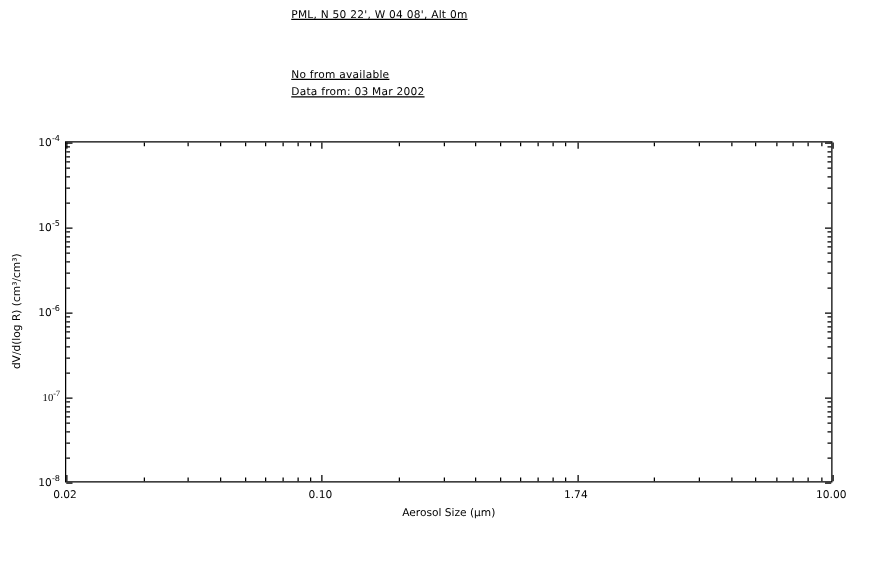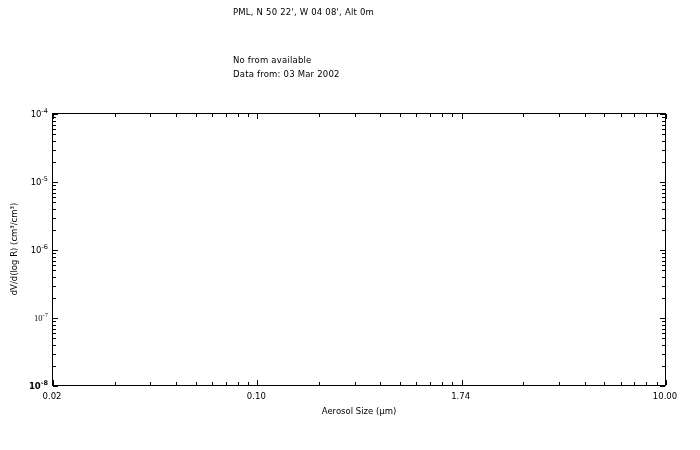--- a/index.html
+++ b/index.html
@@ -19,20 +19,21 @@
     position: absolute;
     left: 0; top: 0;
     width: 700px;
     height: 450px;
   }
   .hdr {
     position: absolute;
     font-size: 8.5px;
     letter-spacing: 0.2px;
     white-space: nowrap;
+    text-decoration: underline;
   }
   #title-line1 { left: 233px; top: 7px; }
   #title-line2 { left: 233px; top: 22px; margin-top: 47px; }
   #nodata-msg  { left: 233px; top: 55px; }
 
   
   #plot-frame {
     position: absolute;
     left: 52px;
     top: 113px;
@@ -237,20 +238,20 @@
 
   <div id="axis-title-x">Aerosol Size (μm)</div>
   <div id="axis-title-y">dV/d(log R) (cm³/cm³)</div>
 
   <div id="ticks-layer"></div>
   <div id="labels-layer">
       <div class="xlabel" style="left: 52px;">0.02</div>
       <div class="xlabel" style="left: 256.333px;">0.10</div>
       <div class="xlabel" style="left: 460.667px;">1.74</div>
       <div class="xlabel" style="left: 665px;">10.00</div>
-      <div class="ylabel" style="top: 385px; font-weight: bold;">10<sup>-8</sup></div>
+      <div class="ylabel" style="top: 385px;">10<sup>-8</sup></div>
       <div class="ylabel" style="top: 317px; font-family: Liberation Serif, serif;">10<sup>-7</sup></div>
       <div class="ylabel" style="top: 249px;">10<sup>-6</sup></div>
       <div class="ylabel" style="top: 181px;">10<sup>-5</sup></div>
       <div class="ylabel" style="top: 113px;">10<sup>-4</sup></div>
     </div>
 
 </div>
 
 </body></html>

